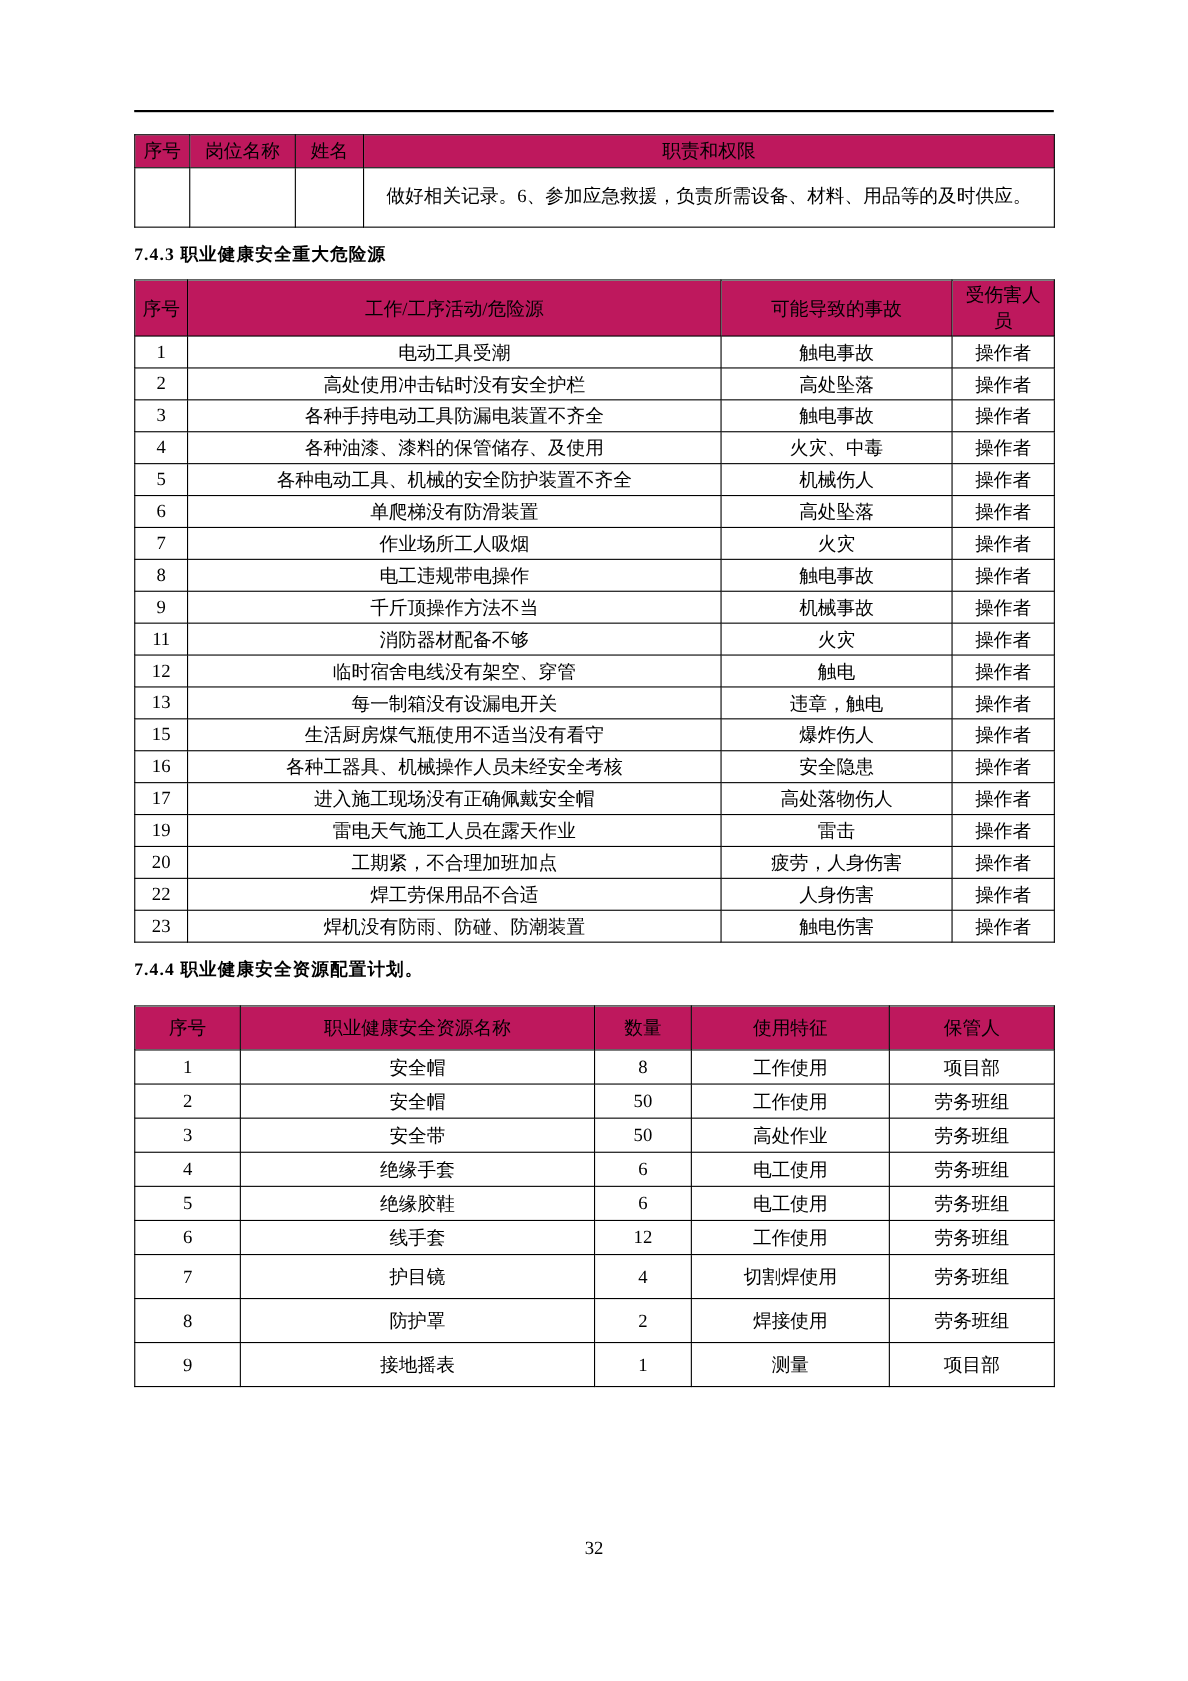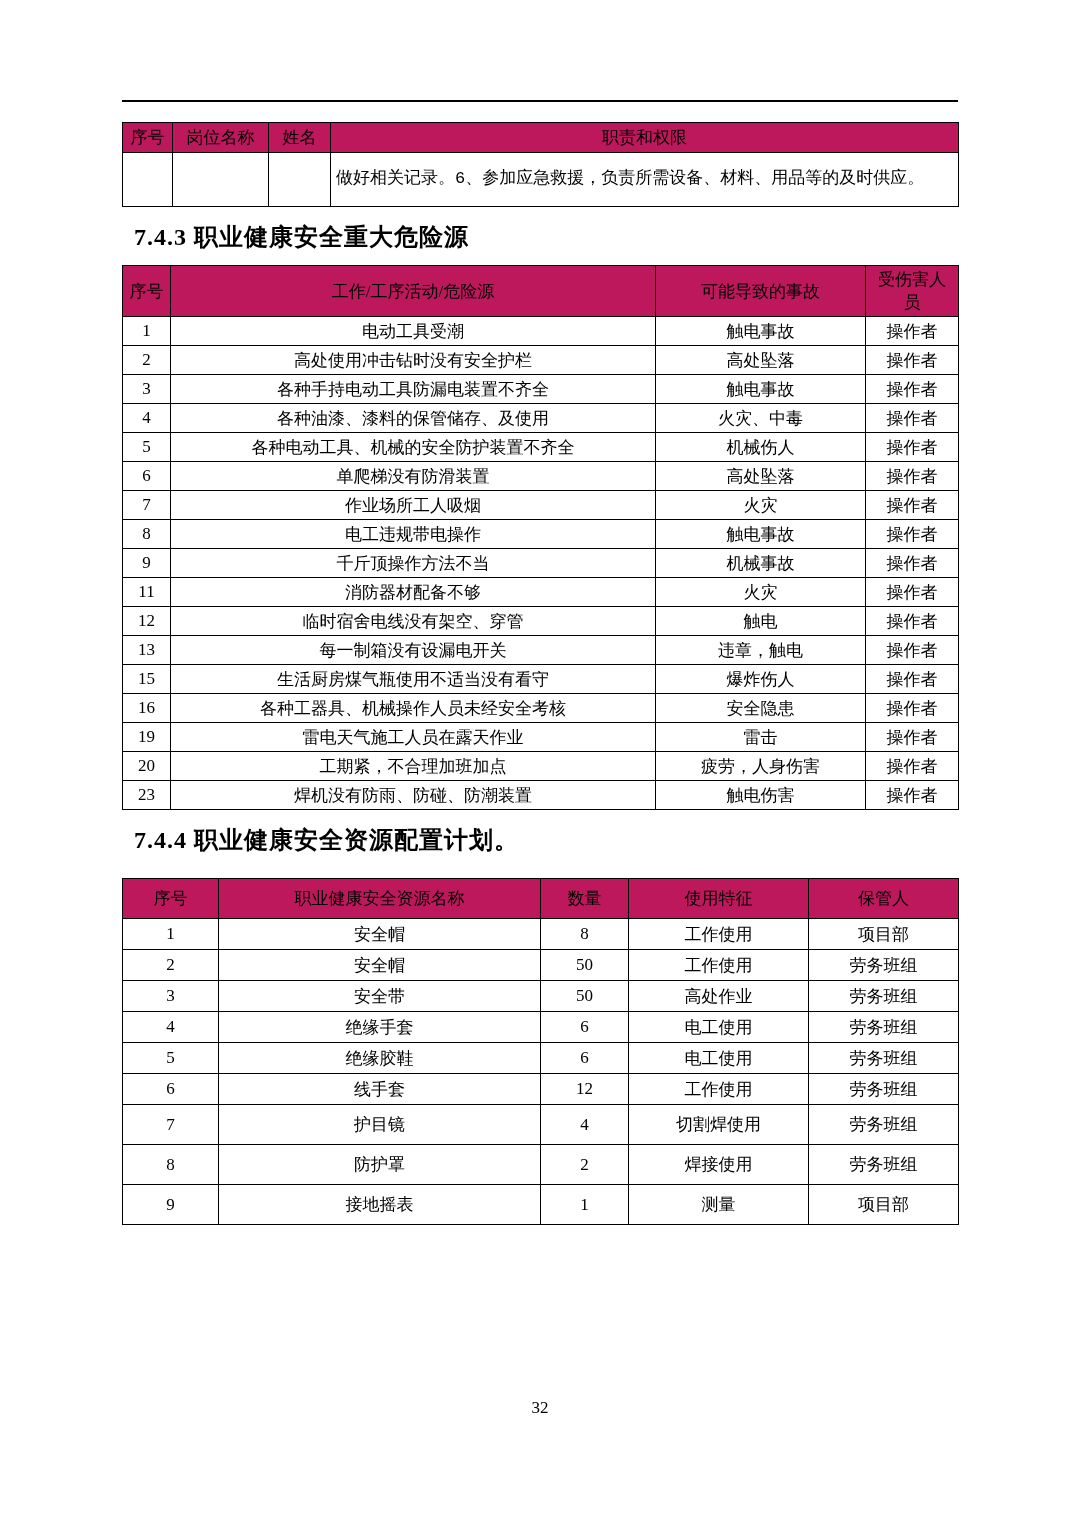--- a/index.html
+++ b/index.html
@@ -23,26 +23,26 @@
     padding:2px 5px;
     vertical-align:middle;
     overflow:hidden;
     font-weight:normal;
   }
   th { background:#be185d; }
 
   
   .tbl-duty { margin-top:20px; }
   .tbl-duty th { height:30px; }
-  .tbl-duty td.duty-text { text-align:left; height:54px; line-height:1.55;font-family:Liberation Mono, monospace; }
+  .tbl-duty td.duty-text { text-align:center; height:54px; line-height:1.55; }
 
   .section-heading {
-    font-size:24px;
+    font-size:16px;
     font-weight:bold;
-    margin:14px 0 12px 12px;
+    margin:14px 0 12px 0;
     letter-spacing:1px;
   }
 
   
   .tbl-hazard th { height:30px; }
   .tbl-hazard td { height:29px; }
 
   
   .tbl-res { margin-top:22px; }
   .tbl-res th { height:40px; }
@@ -185,29 +185,41 @@
           <td>爆炸伤人</td>
           <td>操作者</td>
         </tr>
         <tr>
           <td>16</td>
           <td>各种工器具、机械操作人员未经安全考核</td>
           <td>安全隐患</td>
           <td>操作者</td>
         </tr>
         <tr>
+          <td>17</td>
+          <td>进入施工现场没有正确佩戴安全帽</td>
+          <td>高处落物伤人</td>
+          <td>操作者</td>
+        </tr>
+        <tr>
           <td>19</td>
           <td>雷电天气施工人员在露天作业</td>
           <td>雷击</td>
           <td>操作者</td>
         </tr>
         <tr>
           <td>20</td>
           <td>工期紧，不合理加班加点</td>
           <td>疲劳，人身伤害</td>
+          <td>操作者</td>
+        </tr>
+        <tr>
+          <td>22</td>
+          <td>焊工劳保用品不合适</td>
+          <td>人身伤害</td>
           <td>操作者</td>
         </tr>
         <tr>
           <td>23</td>
           <td>焊机没有防雨、防碰、防潮装置</td>
           <td>触电伤害</td>
           <td>操作者</td>
         </tr>
       </tbody>
   </table>

